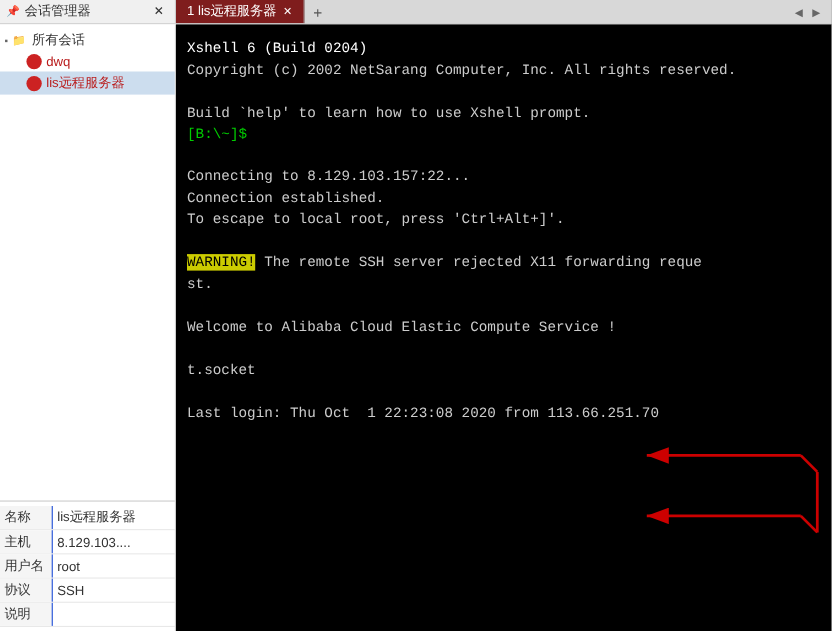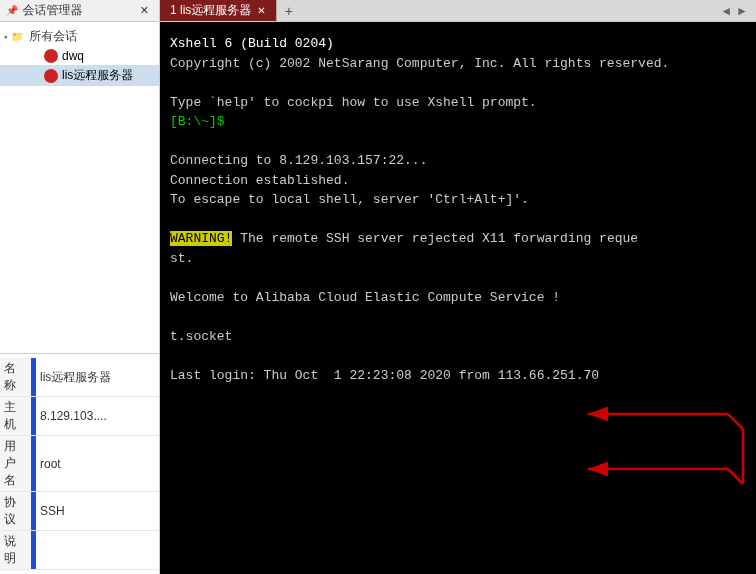--- a/index.html
+++ b/index.html
@@ -21,27 +21,27 @@
     .main { display: flex; flex: 1; overflow: hidden; }
 
     
     .sidebar { width: 160px; background: #fff; border-right: 1px solid #ccc; display: flex; flex-direction: column; overflow: hidden; }
     .sidebar-top { flex: 1; overflow-y: auto; padding: 4px 0; }
     .sidebar-item { display: flex; align-items: center; padding: 2px 4px; cursor: pointer; font-size: 12px; color: #333; }
     .sidebar-item .icon { width: 16px; height: 16px; margin-right: 4px; display: flex; align-items: center; justify-content: center; font-size: 10px; }
     .folder-icon { color: #f0c040; font-size: 13px; }
     .collapse-icon { color: #666; font-size: 9px; margin-right: 2px; }
     .session-icon { width: 14px; height: 14px; border-radius: 50%; background: #cc2222; display: inline-block; margin-right: 4px; flex-shrink: 0; }
-    .session-item { padding-left: 44px; font-size: 12px; color: #000000; display: flex; align-items: center; cursor: pointer; padding-top: 2px; padding-bottom: 2px; }
+    .session-item { padding-left: 24px; font-size: 12px; color: #b91c1c; display: flex; align-items: center; cursor: pointer; padding-top: 2px; padding-bottom: 2px; }
     .session-item.active { background: #cde; }
 
     
     .properties { border-top: 1px solid #ccc; padding: 4px 0; }
     .prop-row { display: flex; align-items: center; border-bottom: 1px solid #e8e8e8; font-size: 12px; min-height: 22px; }
-    .prop-label { width: 36px; color: #333; padding: 2px 4px; background: #f5f5f5; border-right: 5px solid #1d4ed8; flex-shrink: 0; }
+    .prop-label { width: 48px; color: #333; padding: 2px 4px; background: #f5f5f5; border-right: 1px solid #1d4ed8; flex-shrink: 0; }
     .prop-value { padding: 2px 4px; color: #333; flex: 1; }
 
     
     .terminal-container { flex: 1; background: #000; color: #ccc; font-family: 'Courier New', Consolas, monospace; font-size: 13px; padding: 12px 10px; overflow-y: auto; position: relative; line-height: 1.5; }
     .line { white-space: pre-wrap; word-break: break-all; }
     .green { color: #00cc00; }
     .white { color: #ffffff; }
     .yellow-bg { background: #cccc00; color: #000; font-weight: normal; }
     .terminal-cursor { display: inline-block; width: 8px; height: 14px; background: #00cc00; vertical-align: bottom; }
   </style>
@@ -105,26 +105,26 @@
         <span class="prop-label">说明</span>
         <span class="prop-value"></span>
       </div>
     </div>
   </div>
 
   <div class="terminal-container">
     <div class="line white">Xshell 6 (Build 0204)</div>
     <div class="line">Copyright (c) 2002 NetSarang Computer, <span style="color:#ccc">Inc</span>. All rights reserved.</div>
     <div class="line">&nbsp;</div>
-    <div class="line">Type `help' to cockpi how to use Xshell prompt.</div>
+    <div class="line">Build `help' to learn how to use Xshell prompt.</div>
     <div class="line green">[B:\~]$</div>
     <div class="line">&nbsp;</div>
     <div class="line">Connecting to 8.129.103.157:22...</div>
     <div class="line">Connection established.</div>
-    <div class="line">To escape to local shell, server 'Ctrl+Alt+]'.</div>
+    <div class="line">To escape to local root, press 'Ctrl+Alt+]'.</div>
     <div class="line">&nbsp;</div>
     <div class="line"><span class="yellow-bg">WARNING!</span> The remote SSH server rejected X11 forwarding reque</div>
     <div class="line">st.</div>
     <div class="line">&nbsp;</div>
     <div class="line">Welcome to Alibaba Cloud Elastic Compute Service !</div>
     <div class="line">&nbsp;</div>
     <div class="line">t.socket</div>
     <div class="line">&nbsp;</div>
     <div class="line">Last login: Thu Oct  1 22:23:08 2020 from 113.66.251.70</div>
 

